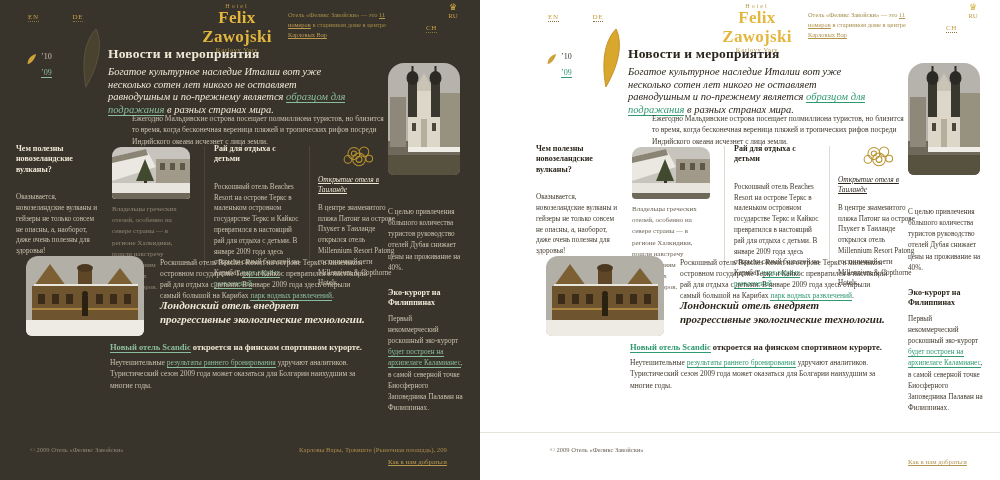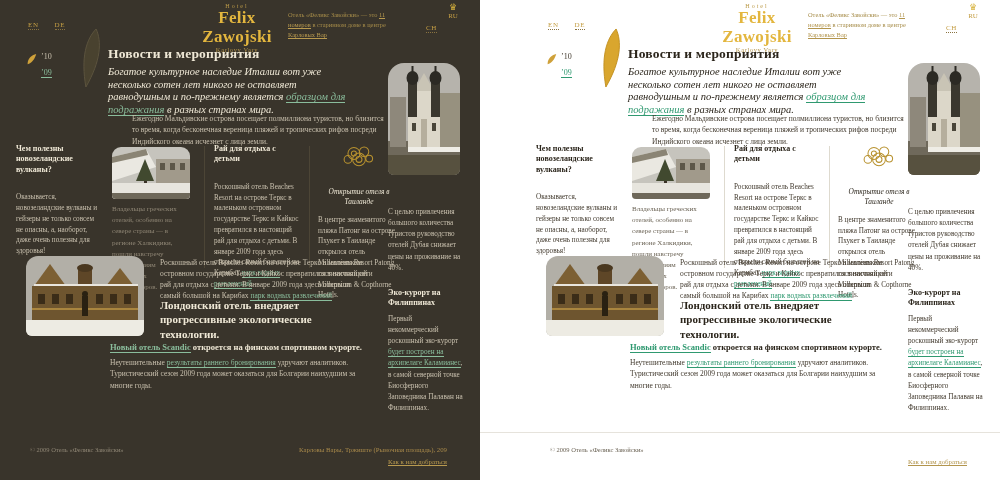--- a/index.html
+++ b/index.html
@@ -12,21 +12,21 @@
               --green:#2f9970;--golda:#b3954d;--div:#dedacf;color:#40382c;}
   .inner{position:absolute;top:0;bottom:0;left:0;width:465px;}
   .page--light .inner{left:40px;}
   p{margin:0;}
   h1,h2,h3{margin:0;font-weight:bold;}
   .h{color:var(--hd);font-weight:bold;}
   .glink{color:var(--green);border-bottom:1px solid var(--green);cursor:pointer;}
   .klink{color:var(--golda);border-bottom:1px solid var(--golda);cursor:pointer;}
 
   
-  .hdr-langs{position:absolute;left:28px;top:13px;display:flex;gap:16px;margin-top:8px;}
+  .hdr-langs{position:absolute;left:28px;top:13px;display:flex;gap:34px;}
   .lang{font-size:7px;letter-spacing:.6px;color:#c49e44;border-bottom:1px dotted #8a7340;cursor:pointer;}
   .lang-ch{position:absolute;left:418px;top:24px;margin-left:8px;}
   .lang-ru{position:absolute;left:442px;top:3px;width:22px;text-align:center;
            font-size:7px;color:#c49e44;cursor:pointer;}
   .crown{font-family:"DejaVu Sans",sans-serif;font-size:9px;line-height:1;color:#d7b23c;}
   .logo{position:absolute;left:195px;top:3px;width:84px;text-align:center;cursor:pointer;}
   .logo-hotel{font-size:6px;letter-spacing:2px;color:#bb9a48;}
   .logo-name{font-size:17px;font-weight:bold;color:#e3b63e;line-height:1.1;letter-spacing:.3px;}
   .logo-city{font-size:6.5px;letter-spacing:.6px;color:#b3944a;}
   .tagline{position:absolute;left:288px;top:10px;width:110px;font-size:6.4px;
@@ -62,33 +62,33 @@
   .c3{left:198px;width:86px;}
   .c4{left:302px;width:82px;}
   .ch{font-size:8px;line-height:1.3;margin-bottom:17px;}
   .col p{font-size:7.2px;line-height:1.5;}
   .ph2{width:78px;height:52px;border-radius:9px 9px 4px 4px;}
   .cap{margin-top:5px;color:var(--dim);font-size:7px !important;line-height:1.6 !important;}
   .vdiv{position:absolute;top:2px;width:1px;height:122px;background:var(--div);}
   .d1{left:188px;}.d2{left:293px;}
   .rosette{text-align:center;margin-bottom:2px;}
   .rosette svg circle{stroke:#b8922f;fill:none;stroke-width:1.2;}
-  .th{font-size:7.4px;font-style:italic;font-weight:normal;text-align:center;
-      color:var(--hd);margin:15px 0 7px;line-height:1.4;}
+  .th{font-size:7.4px;font-style:italic;font-weight:normal;text-align:left;
+      color:var(--hd);margin:3px 0 7px;line-height:1.4;text-decoration:underline;}
 
   
   .sidebar{position:absolute;left:388px;top:175px;width:76px;margin-top:32px;}
   .sidebar p{font-size:7.2px;line-height:1.55;}
   .eco{margin:14px 0 5px;}
 
   
   .bphoto{position:absolute;left:26px;top:256px;width:118px;height:80px;
           border-radius:12px 12px 6px 6px;}
   .fpara{position:absolute;left:160px;top:258px;width:208px;font-size:7.5px;line-height:1.45;}
-  .ftitle{position:absolute;left:160px;top:298px;width:205px;font-size:11px;line-height:1.3;}
+  .ftitle{position:absolute;left:160px;top:298px;width:205px;font-size:11px;line-height:1.3;font-style:italic;}
   .scandic{position:absolute;left:110px;top:342px;width:262px;font-size:8.5px;font-weight:bold;}
   .lastp{position:absolute;left:110px;top:357px;width:262px;font-size:7.5px;line-height:1.5;}
 
   
   .footer-rule{display:none;position:absolute;left:-40px;right:-20px;top:432px;
                border-top:1px solid #e6e3dc;}
   .page--light .footer-rule{display:block;}
   .fcopy{position:absolute;left:30px;top:446px;font-size:6.5px;color:var(--dim);}
   .fright{position:absolute;right:18px;top:444px;text-align:right;font-size:6.8px;line-height:1.8;}
   .footer-addr{color:#a8894a;}

